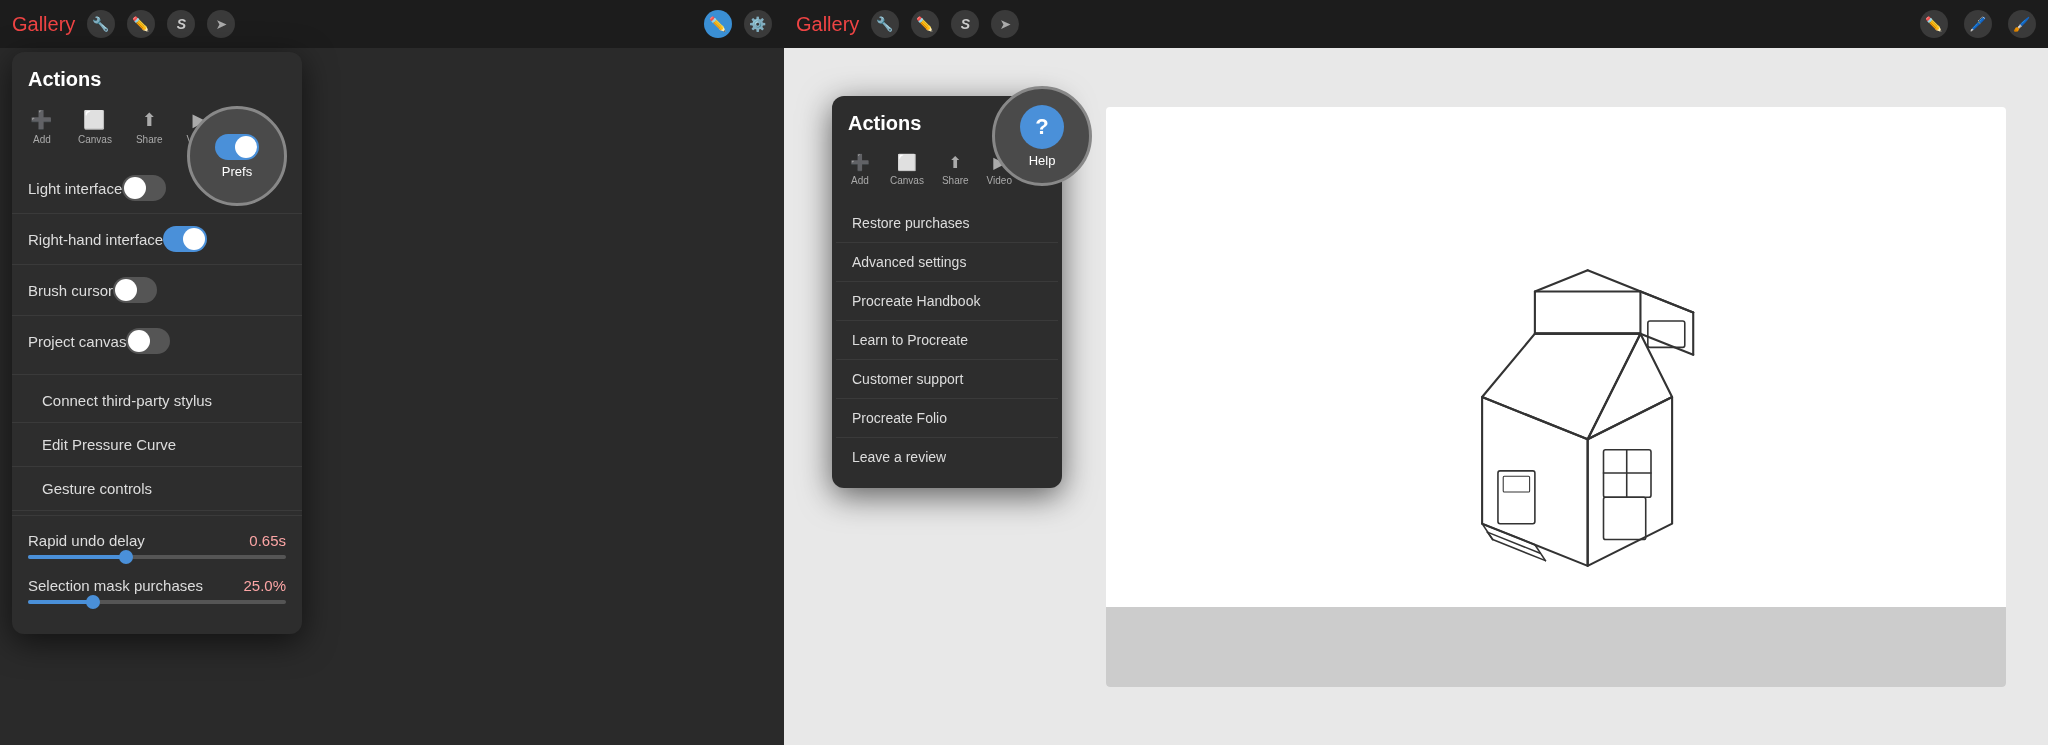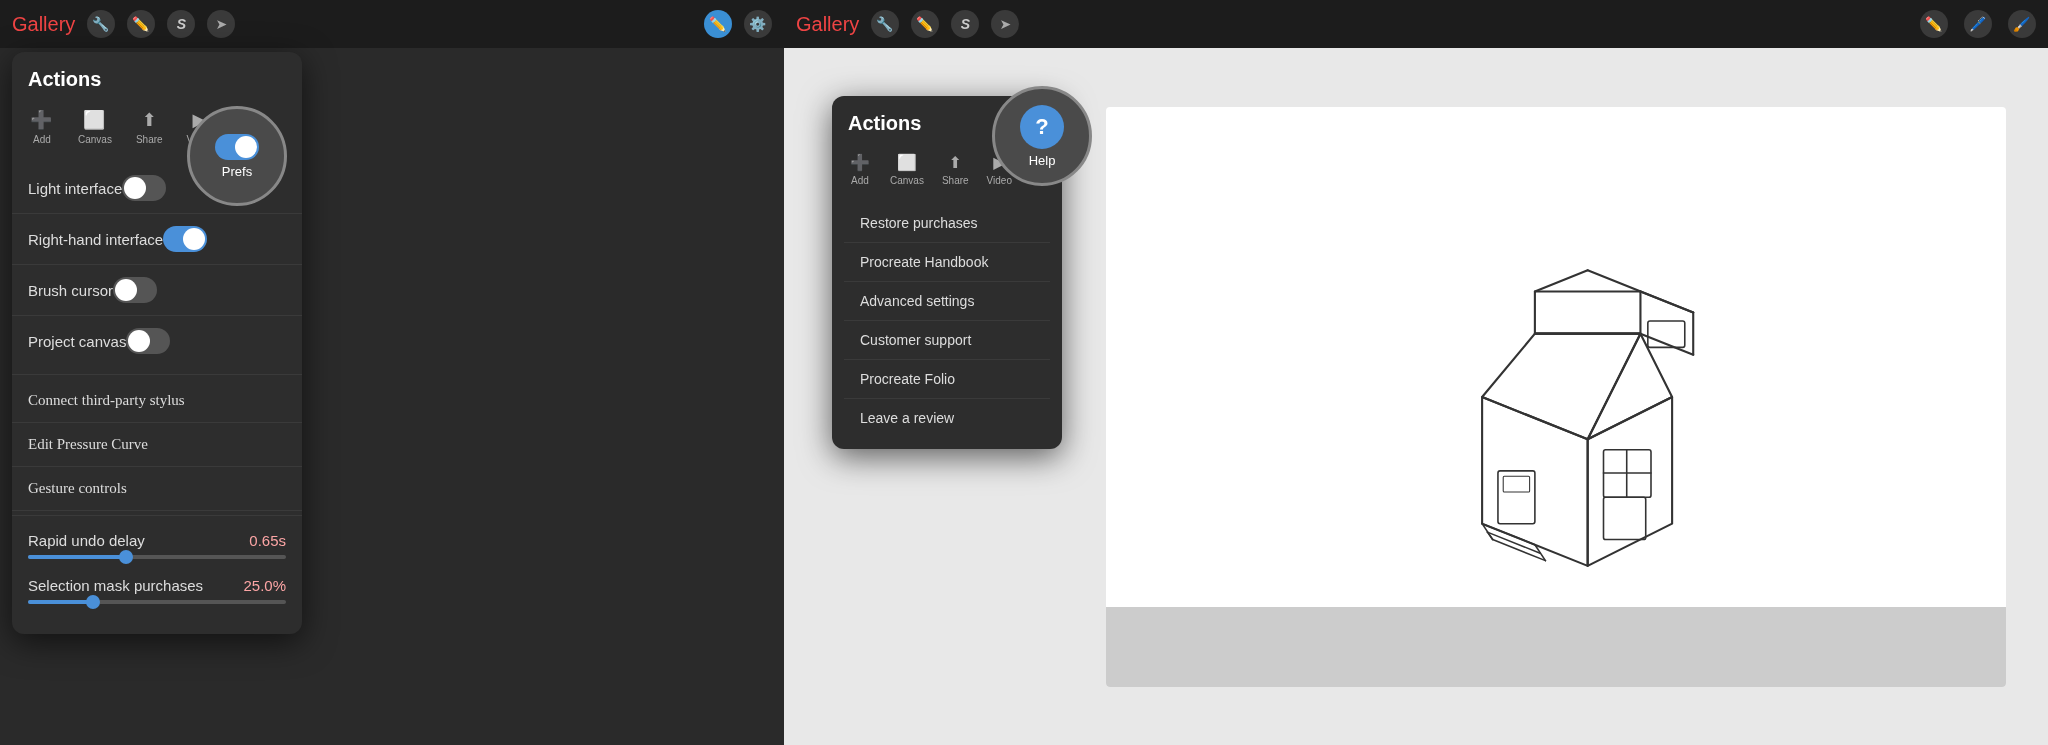--- a/index.html
+++ b/index.html
@@ -203,24 +203,23 @@
 
     .divider {
       height: 1px;
       background: #3a3a3a;
       margin: 4px 0;
     }
 
     .clickable-row {
       display: flex;
       align-items: center;
-      padding: 13px 16px;
+      padding: 13px 30px;
       border-bottom: 1px solid #3a3a3a;
       cursor: pointer;
-      font-family: Liberation Serif, serif;
     }
 
     .clickable-row-label {
       color: #ddd;
       font-size: 15px;
     }
 
     
     .slider-section {
       padding: 12px 16px;
@@ -395,21 +394,21 @@
     }
 
     .help-label {
       color: white;
       font-size: 13px;
       font-weight: 500;
       margin-top: 4px;
     }
 
     .menu-items {
-      padding: 4px 12px;
+      padding: 4px 4px;
     }
 
     .menu-item {
       padding: 11px 16px;
       color: #ddd;
       font-size: 14px;
       border-bottom: 1px solid #3a3a3a;
       cursor: pointer;
     }
 
@@ -588,22 +587,23 @@
           <span class="action-tab-right-label">Share</span>
         </div>
         <div class="action-tab-right">
           <span class="action-tab-right-icon">▶</span>
           <span class="action-tab-right-label">Video</span>
         </div>
       </div>
 
       <div class="menu-items">
         <div class="menu-item">Restore purchases</div>
+        <div class="menu-item">Advanced settings</div>
         <div class="menu-item">Procreate Handbook</div>
-        <div class="menu-item">Advanced settings</div>
+        <div class="menu-item">Learn to Procreate</div>
         <div class="menu-item">Customer support</div>
         <div class="menu-item">Procreate Folio</div>
         <div class="menu-item">Leave a review</div>
       </div>
     </div>
 
     <div class="help-circle">
       <div class="help-icon">?</div>
       <span class="help-label">Help</span>
     </div>

